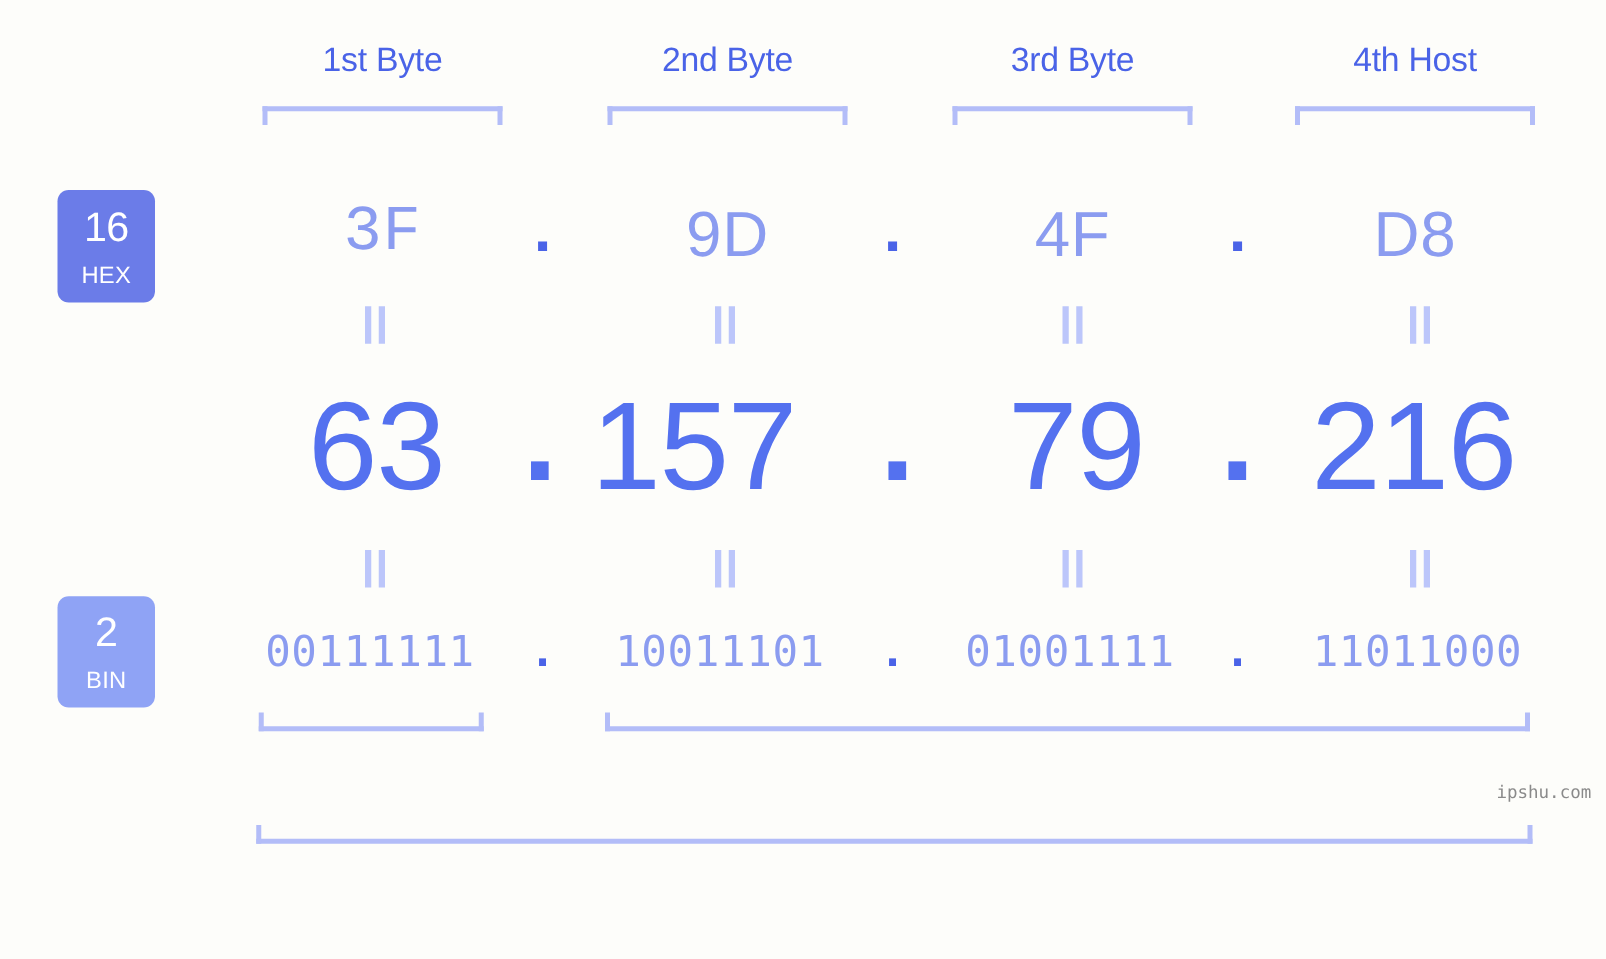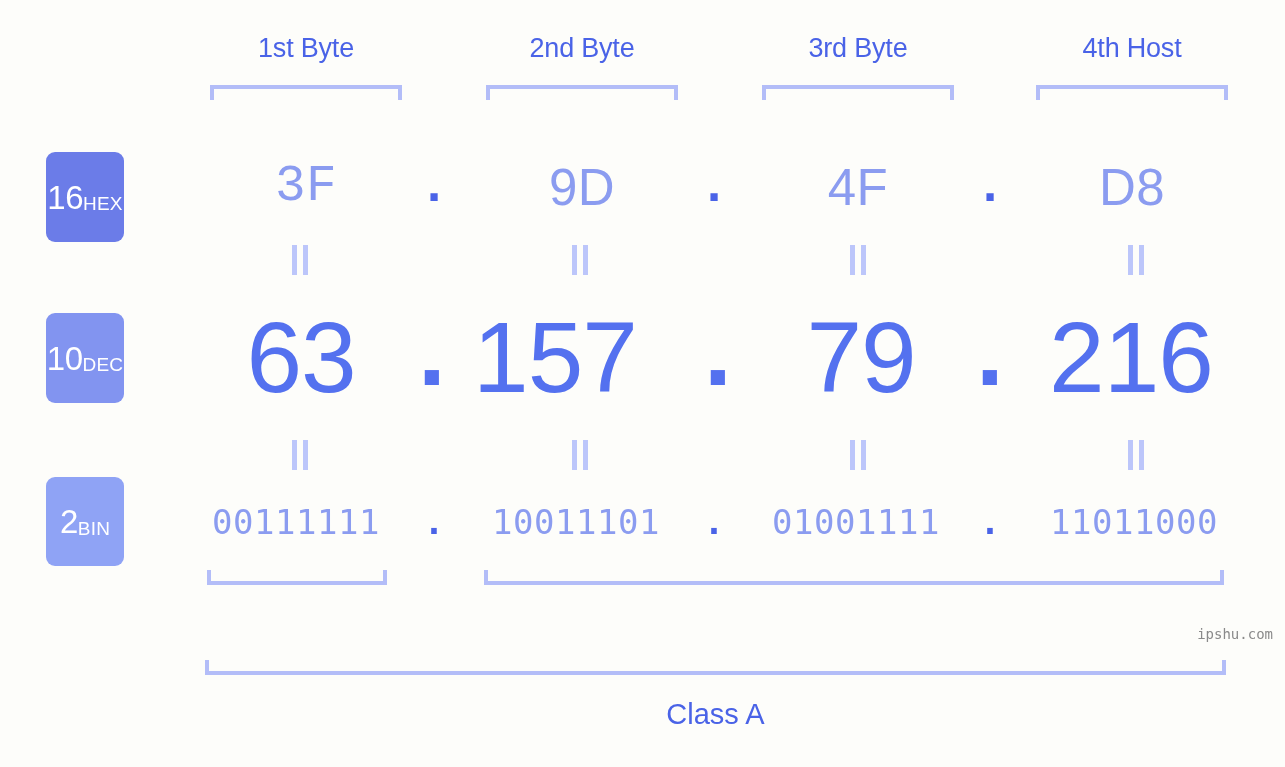--- a/index.html
+++ b/index.html
@@ -51,21 +51,21 @@
 
   
   .badge {
     position: absolute;
     left: 46px;
     width: 78px;
     border-radius: 9px;
     color: #ffffff;
     text-align: center;
     display: flex;
-    flex-direction: row;
+    flex-direction: column;
     align-items: center;
     justify-content: center;
     line-height: 1;
   }
   .badge .num {
     font-size: 33px;
     font-weight: 400;
     letter-spacing: -0.5px;
   }
   .badge .sub {
@@ -217,24 +217,20 @@
   </div>
   <div class="eqmark" style="left:849px; top:245px;">
     <span></span>
       <span></span>
   </div>
   <div class="eqmark" style="left:1127px; top:245px;">
     <span></span>
       <span></span>
   </div>
 
-  <div class="badge" id="badge-dec">
-    <div class="num">10</div>
-    <div class="sub">DEC</div>
-  </div>
 
   <div class="row-dec">
     <div class="cell dec-val" style="left:198px; top:300px; width:206px;">63</div>
     <div class="cell dec-dot" style="left:400px; top:300px; width:64px;">.</div>
 
     <div class="cell dec-val" style="left:452px; top:300px; width:206px;">157</div>
     <div class="cell dec-dot" style="left:686px; top:300px; width:64px;">.</div>
 
     <div class="cell dec-val" style="left:758px; top:300px; width:206px;">79</div>
     <div class="cell dec-dot" style="left:958px; top:300px; width:64px;">.</div>
@@ -275,17 +271,16 @@
     <div class="cell bin-dot" style="left:962px; top:502px; width:56px;">.</div>
 
     <div class="cell bin-val" style="left:1038px; top:502px; width:192px;">11011000</div>
   </div>
 
   <div class="bracket-up" style="left:207px; top:570px; width:180px;"></div>
 
   <div class="bracket-up" style="left:484px; top:570px; width:740px;"></div>
 
   <div class="bracket-up" style="left:205px; top:660px; width:1021px;"></div>
-  <div class="class-label" style="left:205px; top:698px; width:1021px;">Class A</div>
 
   <div class="watermark">ipshu.com</div>
 
 </div>
 
 </body></html>

